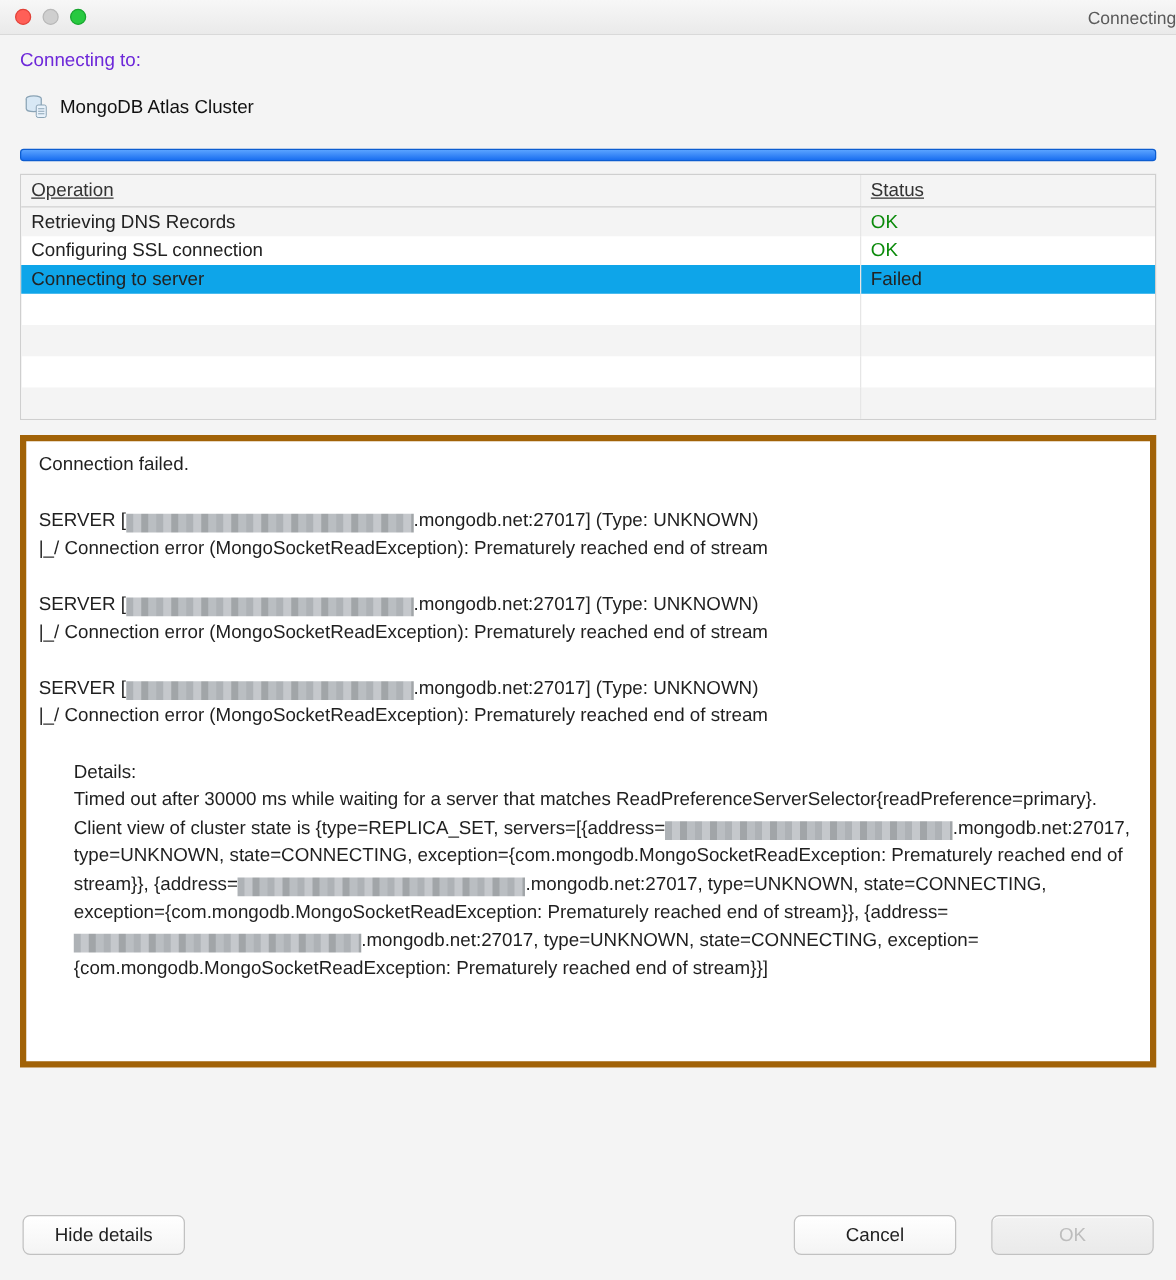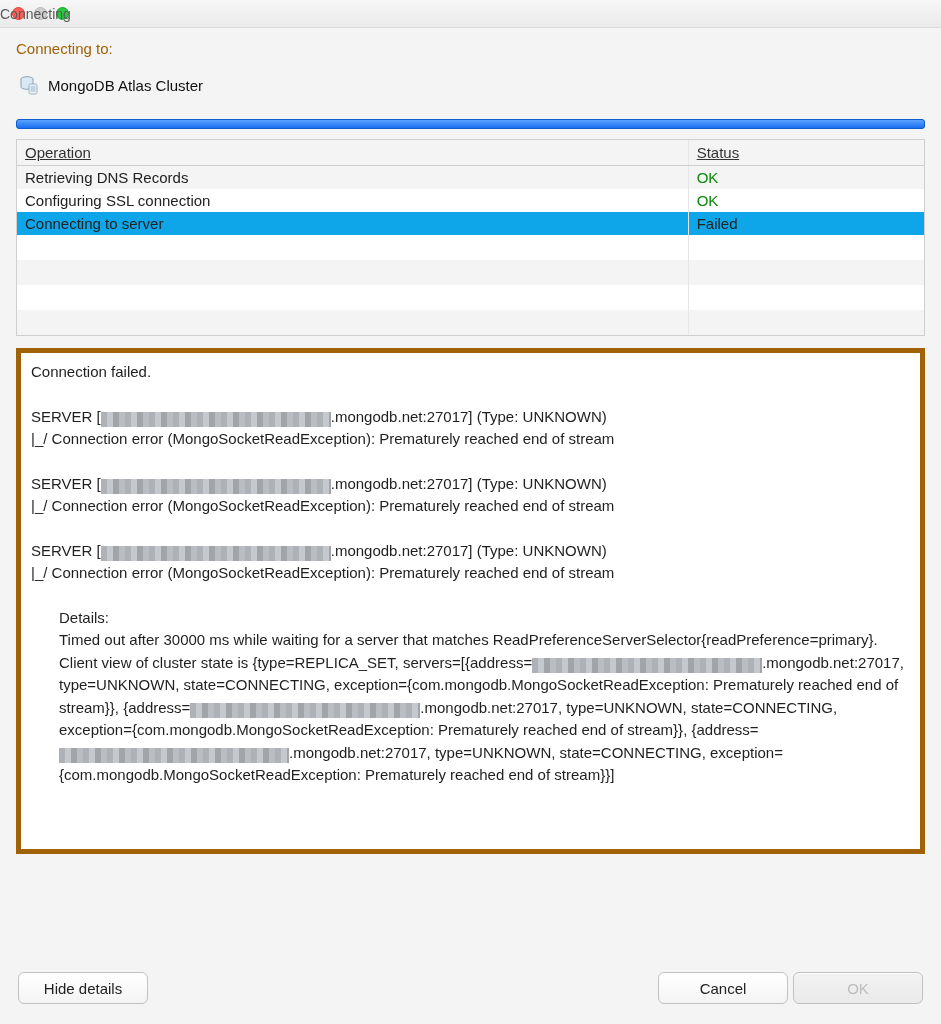--- a/index.html
+++ b/index.html
@@ -22,25 +22,25 @@
     padding-left: 12px;
   }
   .traffic { display: flex; gap: 9px; align-items: center; }
   .traffic-dot {
     width: 13px; height: 13px; border-radius: 50%;
   }
   .traffic-close { background: #ff5f57; border: 0.5px solid #e14138; }
   .traffic-min  { background: #cfcfcf; border: 0.5px solid #b8b8b8; }
   .traffic-max  { background: #28c940; border: 0.5px solid #17a52e; }
   .title {
-    position: absolute; left: 0; right: 0; text-align: left;
+    position: absolute; left: 0; right: 0; text-align: right;
     font-size: 14px; color: #5a5a5a; pointer-events:none;
   }
   .content { padding: 12px 16px 0 16px; background: #f4f4f4; }
-  .label { font-size: 15px; color: #a16207; margin-bottom: 18px; }
+  .label { font-size: 15px; color: #6d28d9; margin-bottom: 18px; }
   .target-row { display:flex; align-items:center; gap:10px; margin-bottom:24px; padding-left:4px;}
   .db-icon { width:18px; height:20px; display:inline-block; }
   .db-icon svg { width:100%; height:100%; }
   .target-name { font-size: 15px; color:#111; }
   .progress {
     height: 10px; width: 100%;
     background: #2f87ff;
     border-radius: 3px;
     border: 1px solid #0d5dd0;
     background-image: linear-gradient(#5aa3ff, #1a6ff0);
@@ -82,21 +82,21 @@
     background: repeating-linear-gradient(90deg, #aeb2b6 0 6px, #c5c8cc 6px 12px, #a1a5a8 12px 18px, #babec2 18px 24px);
     background-size: 24px 100%;
     position: relative; top:2px;
   }
   .details-wrap p { margin: 0; }
   .details-wrap .blk { margin-bottom: 22px; }
   .details-wrap .blk.tight { margin-bottom: 0; margin-left: 28px; }
   .footer {
     position: absolute; bottom: 0; left:0; right:0;
     padding: 16px 18px 20px 18px;
-    display:flex; align-items:center; gap:5px;
+    display:flex; align-items:center; gap:28px;
     background:#f4f4f4;
   }
   .footer .spacer { flex:1; }
   .btn {
     min-width: 130px; height: 32px;
     border: 1px solid #c1c1c1; border-radius: 6px;
     background: linear-gradient(#ffffff,#f4f4f4);
     font-size: 15px; color:#222;
     box-shadow: inset 0 1px 0 rgba(255,255,255,.9);
     cursor: pointer;

